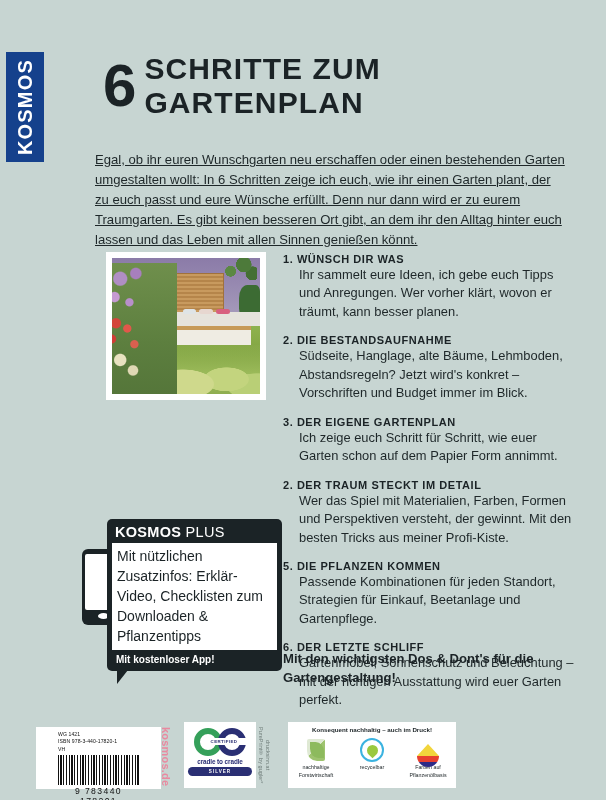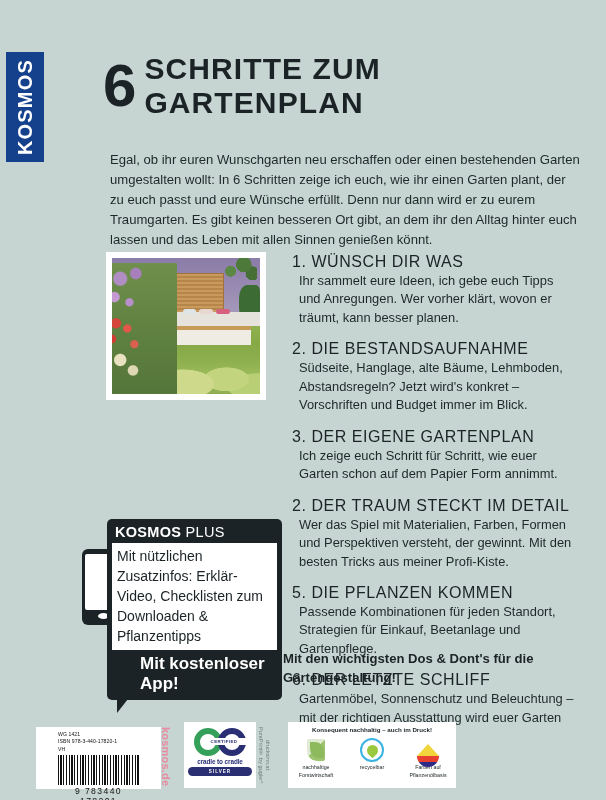--- a/index.html
+++ b/index.html
@@ -57,26 +57,27 @@
     font-weight: bold;
     color: #1b2326;
     letter-spacing: 1.1px;
     line-height: 1.13;
     white-space: nowrap;
   }
 
   
   #intro {
     position: absolute;
-    left: 110px; top: 150px;
+    left: 95px; top: 150px;
     width: 470px;
     font-size: 13.1px;
     line-height: 1.53;
     color: #1e2729;
     text-align: left;
+    text-decoration: underline;
   }
 
   
   #photo-frame {
     position: absolute;
     left: 106px; top: 252px;
     width: 160px; height: 148px;
     background: #ffffff;
     padding: 6px;
   }
@@ -156,26 +157,25 @@
   }
 
   
   #steps {
     position: absolute;
     left: 283px; top: 253px;
     width: 295px;
   }
   .step { margin-bottom: 13px; }
   .step-head {
-    font-size: 16px;
-    font-weight: normal;
+    font-size: 11px;
+    font-weight: bold;
     color: #1b2326;
     letter-spacing: 0.55px;
     margin-bottom: 1px;
-    margin-left: 9px;
   }
   .step-body {
     font-size: 12.9px;
     line-height: 1.43;
     color: #1e2729;
     padding-left: 16px;
   }
   #closing {
     position: absolute;
     left: 283px; top: 650px;
@@ -232,24 +232,23 @@
   #plus-title .light { font-weight: normal; }
   #plus-info {
     background: #ffffff;
     color: #1b2326;
     font-size: 14px;
     line-height: 1.42;
     padding: 4px 5px;
   }
   #plus-app {
     color: #ffffff;
-    font-size: 17px;
+    font-size: 10px;
     font-weight: bold;
     padding: 4px 4px 1px 4px;
-    margin-left: 24px;
   }
 
   
   #barcode-box {
     position: absolute;
     left: 36px; top: 727px;
     width: 125px; height: 62px;
     background: #ffffff;
     padding: 4px 22px;
   }

